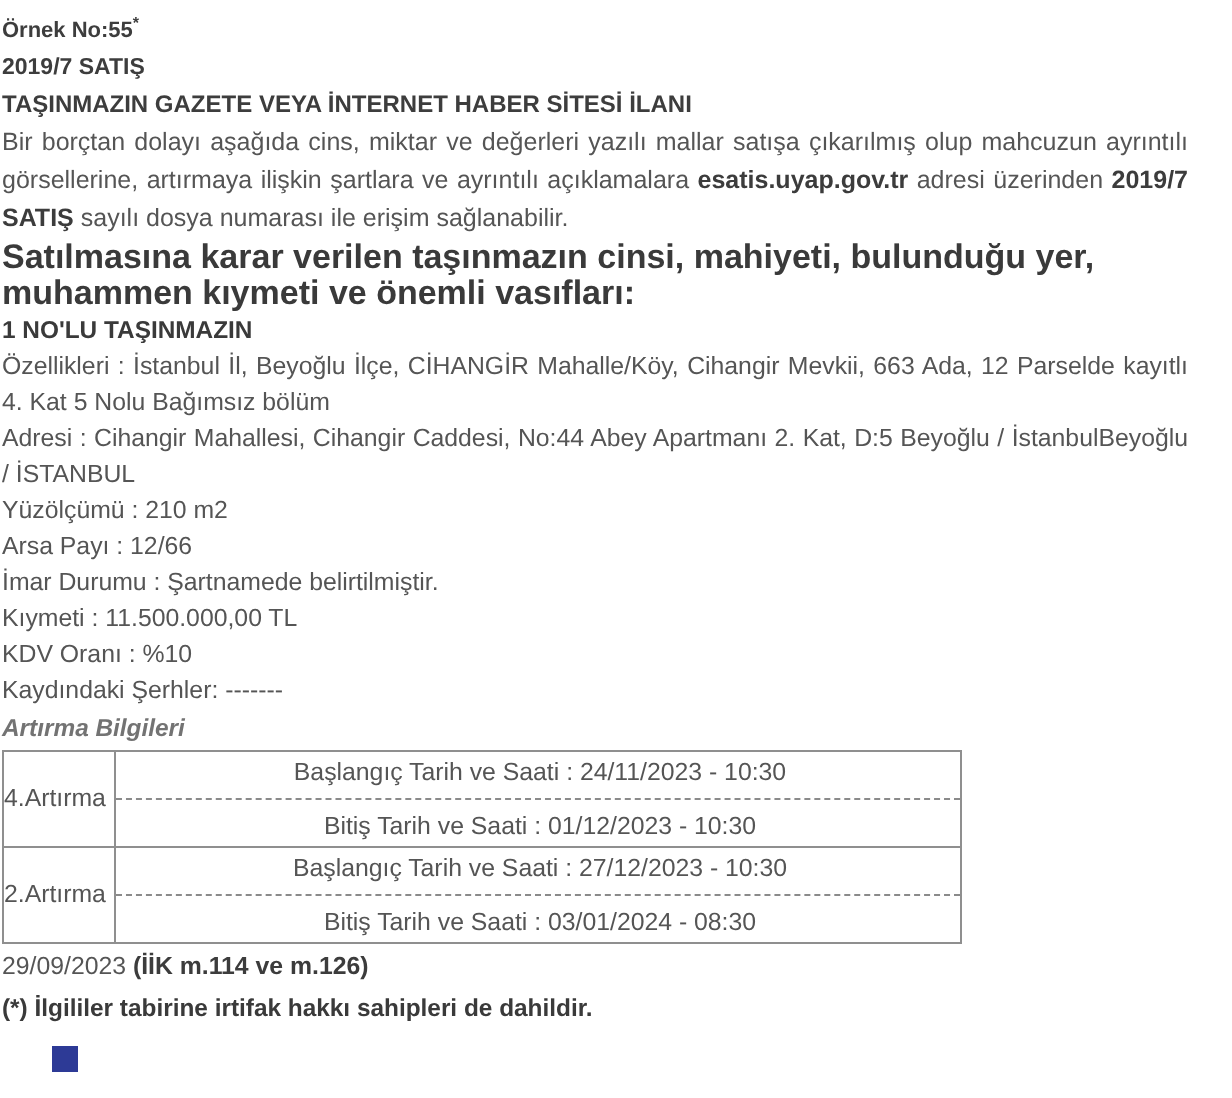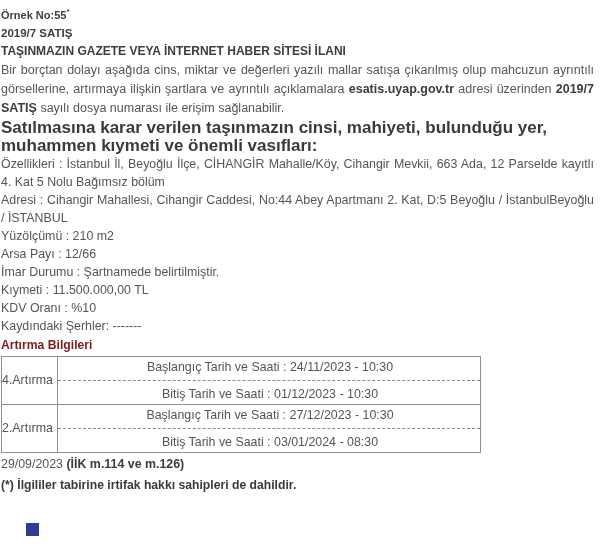--- a/index.html
+++ b/index.html
@@ -27,21 +27,21 @@
     letter-spacing: 0.2px;
   }
   .case-no { font-size: 11.5px; font-weight: bold; color: #3d3d3d; line-height: 16px; margin-top: 3px; }
   .subtitle { font-size: 12px; font-weight: bold; color: #3d3d3d; line-height: 16px; margin-top: 2px; }
   .intro { font-size: 12.5px; line-height: 19px; text-align: justify; color: #555555; margin-top: 2px; }
   .b { font-weight: bold; color: #3c3c3c; }
   .decision { font-size: 17px; font-weight: bold; color: #3a3a3a; line-height: 18px; margin-top: 1px; }
   .prop-heading { font-size: 12.2px; font-weight: bold; color: #3a3a3a; line-height: 18px; }
   .prop-line { font-size: 12.4px; line-height: 18px; color: #555555; }
   .prop-line.justify { text-align: justify; }
-  .auction-heading { font-size: 12.2px; font-weight: bold; color: #7f1d1d; line-height: 18px; margin-top: 1px; }
+  .auction-heading { font-size: 12.2px; font-weight: bold; color: #737373; line-height: 18px; margin-top: 1px; font-style: italic; }
   table.auction { border-collapse: collapse; width: 480px; margin-top: 2px; table-layout: fixed; }
   table.auction td { border: 1px solid #8f8f8f; font-size: 12.4px; color: #555555; padding: 0; vertical-align: middle; }
   td.lbl { width: 55px; padding-left: 1px; }
   td.val { padding: 3px 3px 3px 2px; }
   td.val .line { line-height: 16px; padding: 2px 0 2px 2px; text-align: center; }
   .dash-sep { border-top: 1px dashed #8a8a8a; height: 0; margin: 3px 0; }
   .footer-date { font-size: 12.4px; color: #555555; line-height: 17px; margin-top: 3px; }
   .footnote { font-size: 12.2px; font-weight: bold; color: #3a3a3a; line-height: 17px; margin-top: 4px; }
   .blue-marker { position: absolute; left: 26px; top: 523px; width: 13px; height: 13px; }
 </style>
@@ -60,20 +60,21 @@
   <div class="intro">
     <span>Bir borçtan dolayı aşağıda cins, miktar ve değerleri yazılı mallar satışa çıkarılmış olup mahcuzun ayrıntılı görsellerine, artırmaya ilişkin şartlara ve ayrıntılı açıklamalara</span>
     <span class="b">esatis.uyap.gov.tr</span>
     <span>adresi üzerinden</span>
     <span class="b">2019/7 SATIŞ</span>
     <span>sayılı dosya numarası ile erişim sağlanabilir.</span>
   </div>
 
   <div class="decision">Satılmasına karar verilen taşınmazın cinsi, mahiyeti, bulunduğu yer, muhammen kıymeti ve önemli vasıfları:</div>
 
+  <div class="prop-heading">1 NO'LU TAŞINMAZIN</div>
 
   <div class="prop-line justify">Özellikleri : İstanbul İl, Beyoğlu İlçe, CİHANGİR Mahalle/Köy, Cihangir Mevkii, 663 Ada, 12 Parselde kayıtlı 4. Kat 5 Nolu Bağımsız bölüm</div>
   <div class="prop-line justify">Adresi : Cihangir Mahallesi, Cihangir Caddesi, No:44 Abey Apartmanı 2. Kat, D:5 Beyoğlu / İstanbulBeyoğlu / İSTANBUL</div>
   <div class="prop-line">Yüzölçümü : 210 m2</div>
   <div class="prop-line">Arsa Payı : 12/66</div>
   <div class="prop-line">İmar Durumu : Şartnamede belirtilmiştir.</div>
   <div class="prop-line">Kıymeti : 11.500.000,00 TL</div>
   <div class="prop-line">KDV Oranı : %10</div>
   <div class="prop-line">Kaydındaki Şerhler: -------</div>
 

